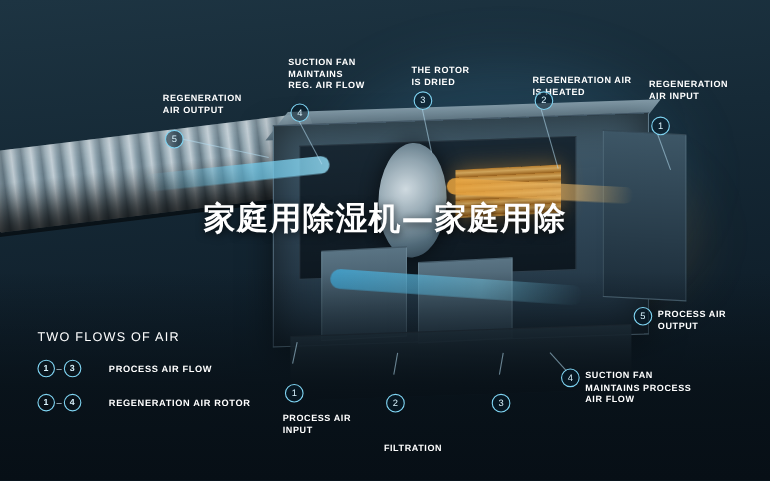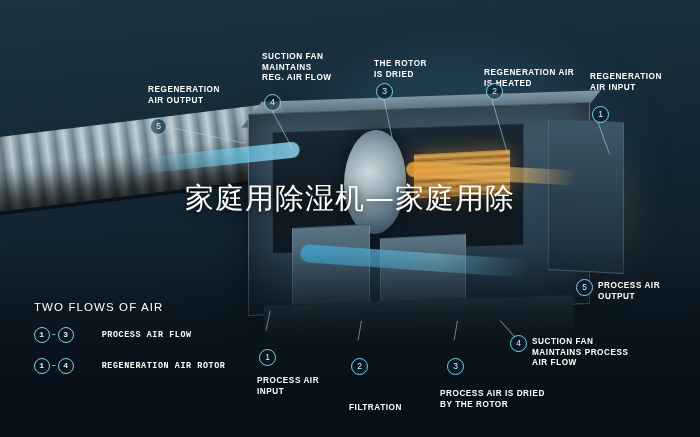--- a/index.html
+++ b/index.html
@@ -208,21 +208,20 @@
     letter-spacing: 1.1px;
   }
   .legend-row {
     position: absolute;
     left: 34px;
     color: #ffffff;
     font-size: 8.4px;
     font-weight: 700;
     letter-spacing: 0.6px;
     white-space: nowrap;
-    font-family: Liberation Mono, monospace;
   }
   .legend-row .pair {
     display: inline-block;
     width: 56px;
   }
   .legend-circ {
     display: inline-block;
     width: 14px;
     height: 14px;
     border: 1.1px solid #7fd4f2;
@@ -249,21 +248,21 @@
   
   .overlay {
     position: absolute;
     left: 0;
     right: 0;
     top: 178px;
     text-align: center;
     color: #ffffff;
     font-family: "DejaVu Sans", sans-serif;
     font-size: 29px;
-    font-weight: 400;
+    font-weight: 700;
     line-height: 40px;
     letter-spacing: 1px;
     text-shadow: 0 2px 8px rgba(0,0,0,0.75);
   }
 </style>
 </head>
 <body>
 
 <div id="stage">
 
@@ -328,22 +327,20 @@
   <div class="num" style="left:259px;top:349px;">1</div>
   <div class="label" style="left:257px;top:376px;">PROCESS AIR
 INPUT</div>
   <div class="leader" style="left:266px;top:330px;width:20px;transform:rotate(-78deg);"></div>
 
   <div class="num" style="left:351px;top:358px;">2</div>
   <div class="label" style="left:349px;top:389px;margin-top:14px;">FILTRATION</div>
   <div class="leader" style="left:358px;top:340px;width:20px;transform:rotate(-80deg);"></div>
 
   <div class="num" style="left:447px;top:358px;">3</div>
-  <div class="label" style="left:440px;top:389px;">PROCESS AIR IS DRIED
-BY THE ROTOR</div>
   <div class="leader" style="left:454px;top:340px;width:20px;transform:rotate(-80deg);"></div>
 
   <div class="legend-title">TWO FLOWS OF AIR</div>
 
   <div class="legend-row" style="top:327px;">
     <span class="pair">
       <span class="legend-circ">1</span><span class="legend-dash">–</span><span class="legend-circ">3</span>
     </span>
     <span class="legend-text">PROCESS AIR FLOW</span>
   </div>

